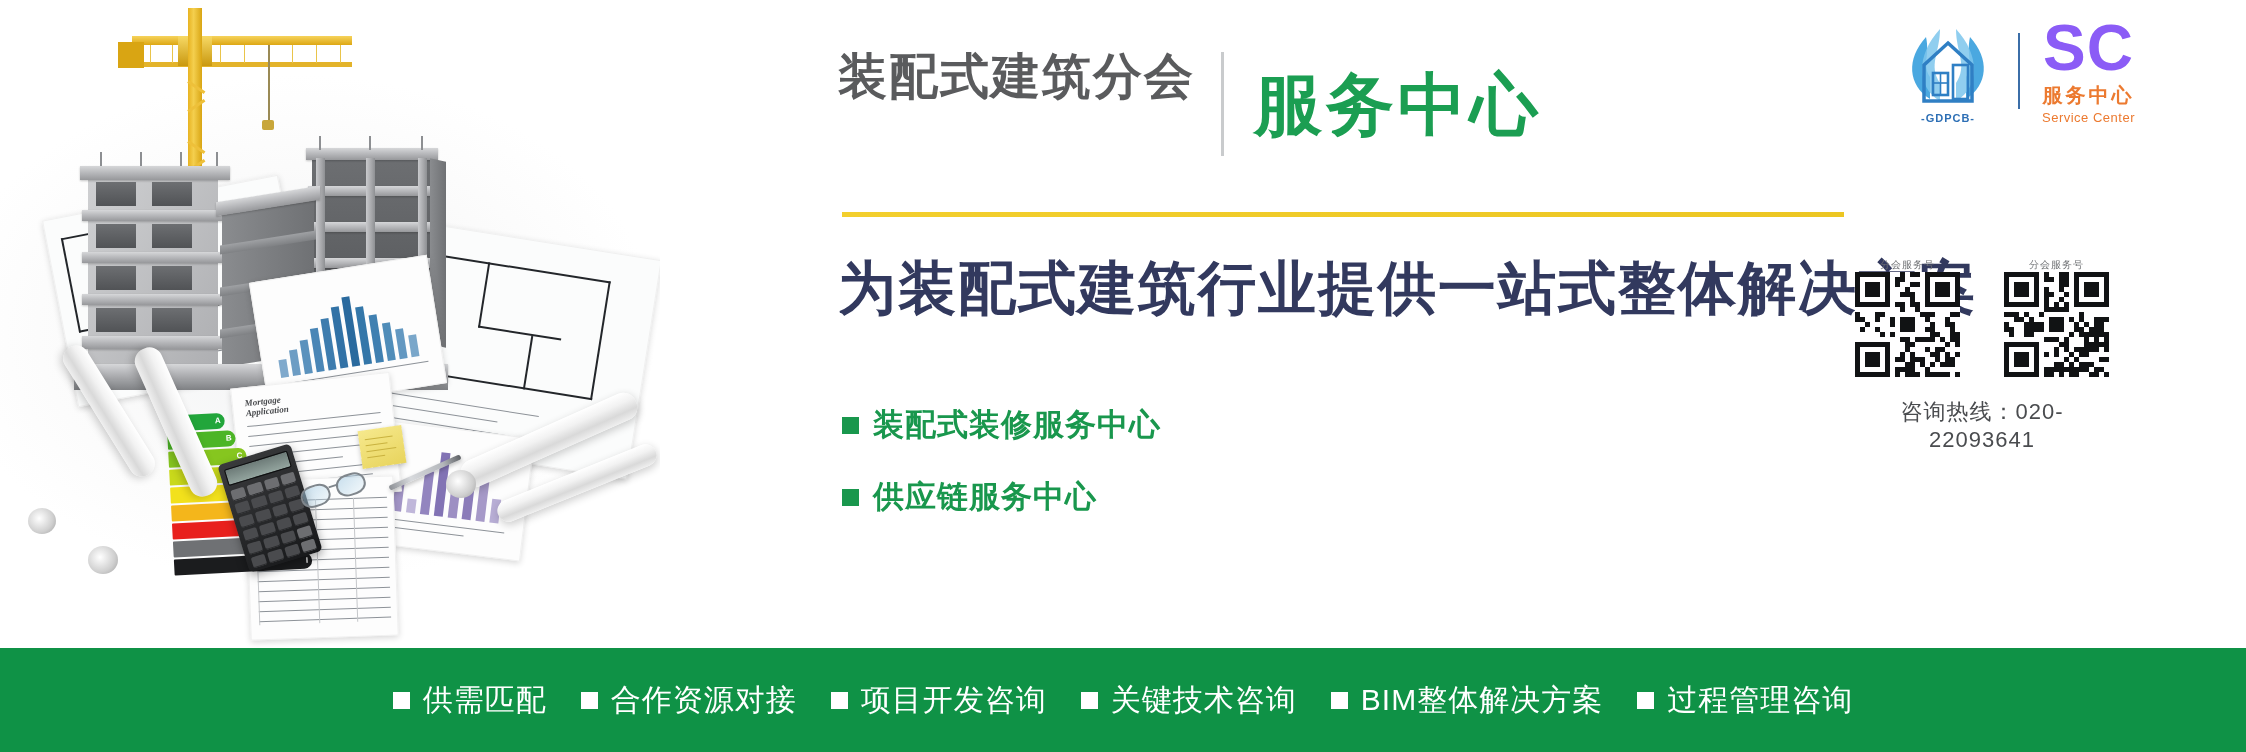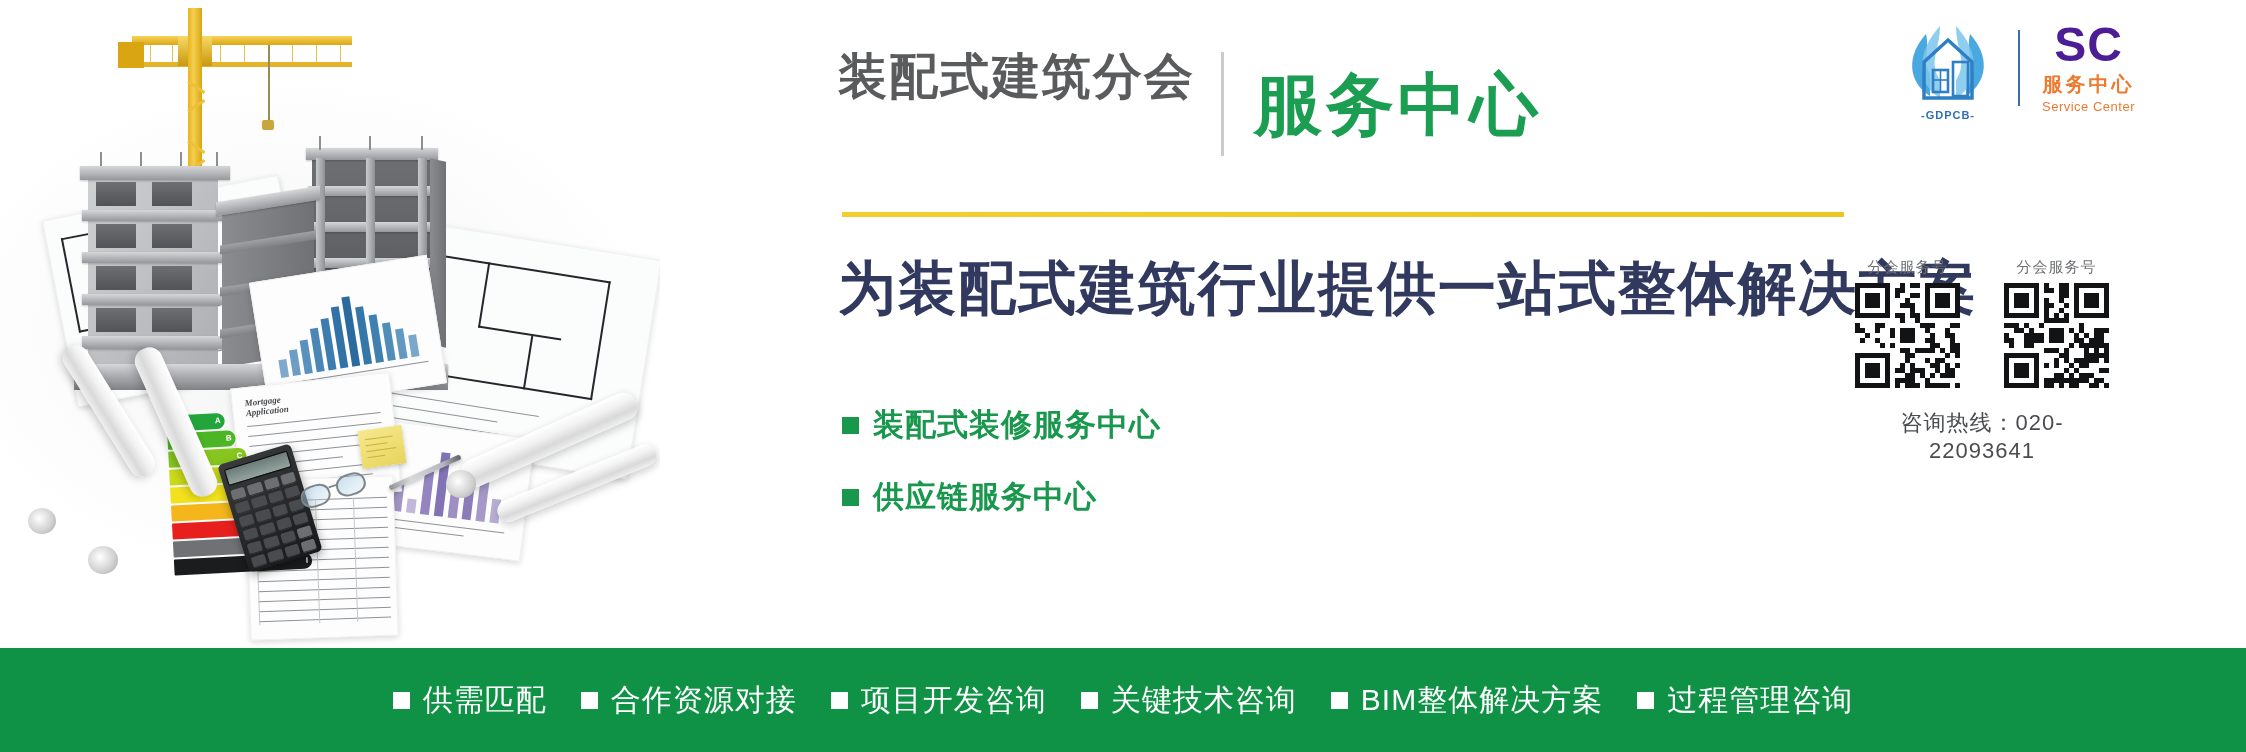--- a/index.html
+++ b/index.html
@@ -234,33 +234,33 @@
     width: 17px; height: 17px; background: #19974d;
     margin-right: 14px; flex: 0 0 auto;
   }
 
   
   #logo { position: absolute; left: 1240px; top: 18px; display: flex; align-items: center; }
   #logo-mark { position: relative; width: 96px; height: 100px; }
   #logo-sep { width: 2px; height: 76px; background: #3b6ea8; margin: 0 22px; }
   #logo-sc { text-align: center; }
   #sc-letters {
-    font-size: 48px; font-weight: bold; color: #4c1d95;
+    font-size: 64px; font-weight: bold; color: #8b5cf6;
     letter-spacing: 1px; line-height: 0.95;
   }
   #sc-cn { font-size: 20px; color: #ec7a30; font-weight: bold; letter-spacing: 3px; margin-top: 3px; }
   #sc-en { font-size: 13px; color: #ec7a30; letter-spacing: .5px; margin-top: 1px; }
   #gdpcb { position: absolute; left: 0; bottom: -3px; width: 96px; text-align: center;
     font-size: 11px; font-weight: bold; color: #2d6fb5; letter-spacing: 1px; }
 
   
   #qr-zone { position: absolute; left: 1195px; top: 258px; }
   #qr-row { display: flex; gap: 44px; }
   .qr-item { text-align: center; }
-  .qr-label { font-size: 15px; color: #6e7073; letter-spacing: 1px; margin-bottom: 6px; }
+  .qr-label { font-size: 10px; color: #6e7073; letter-spacing: 1px; }
   .qr-code {
     width: 105px; height: 105px; background: #fff;
     display: grid; grid-template-columns: repeat(21, 5px); grid-template-rows: repeat(21, 5px);
   }
   .qm { background: #111314; }
   #hotline {
     margin-top: 20px; text-align: center; width: 254px;
     font-size: 22px; color: #4a4c4f; letter-spacing: 1px;
   }
 

